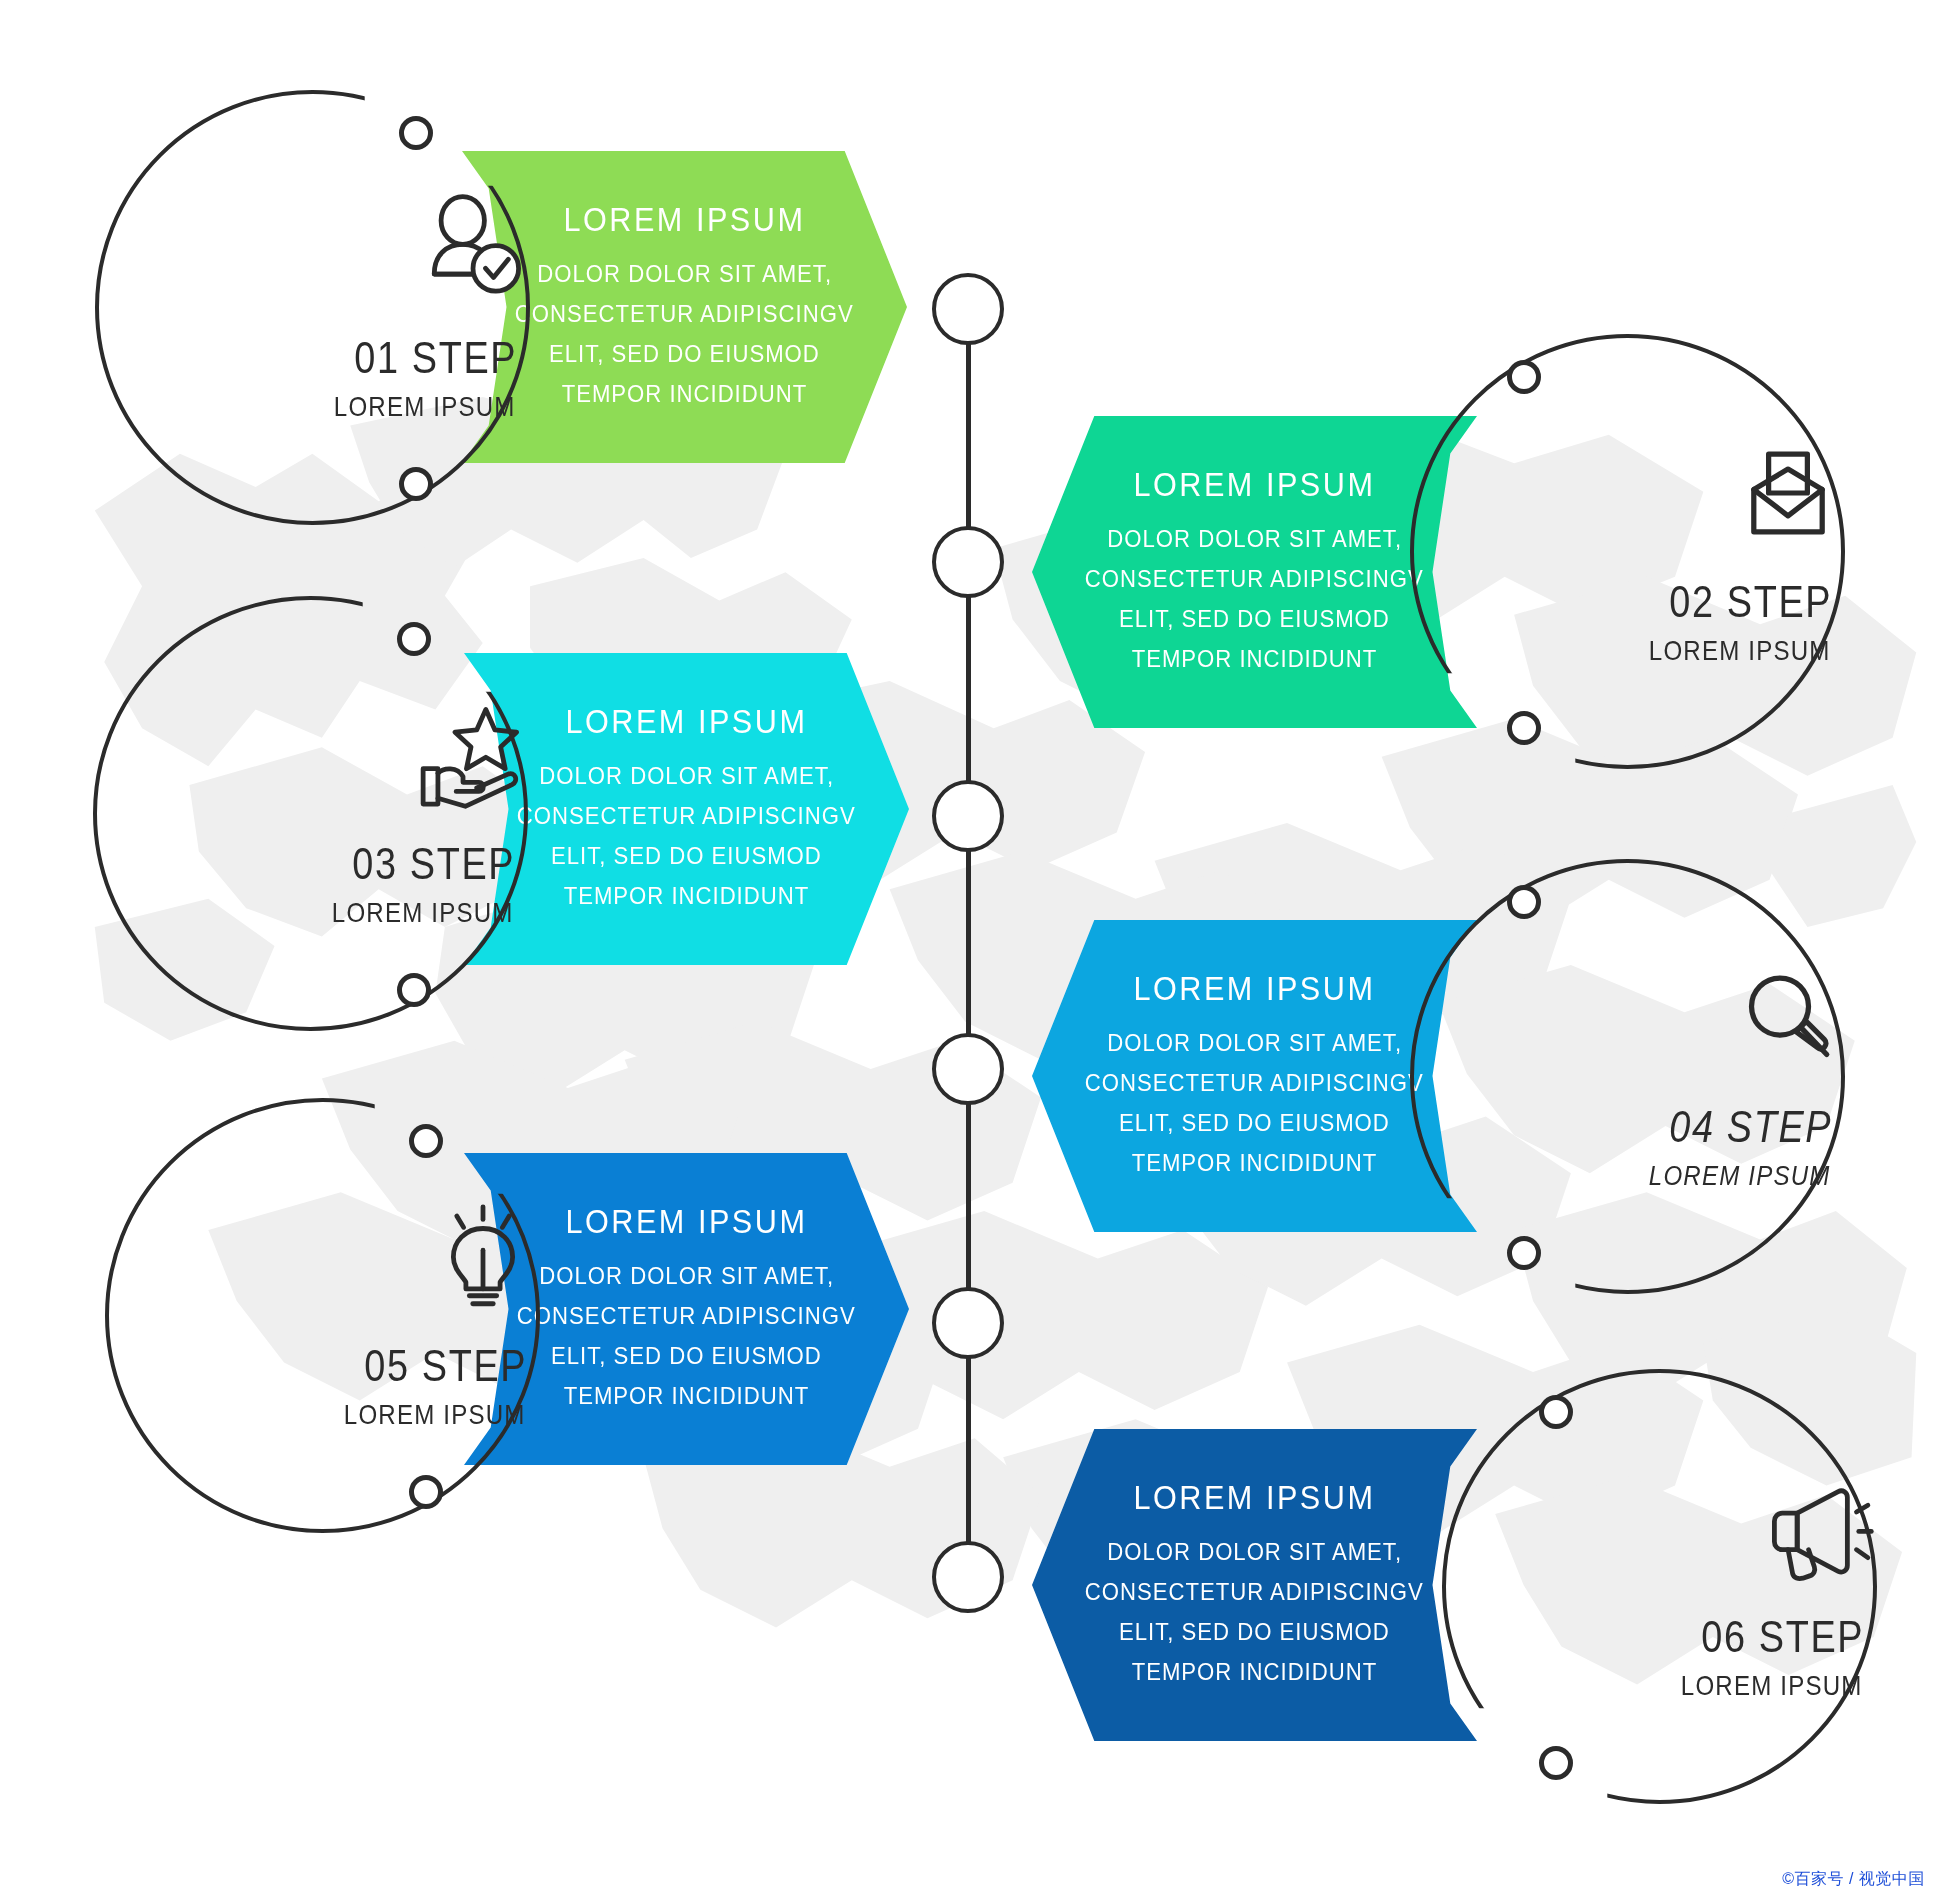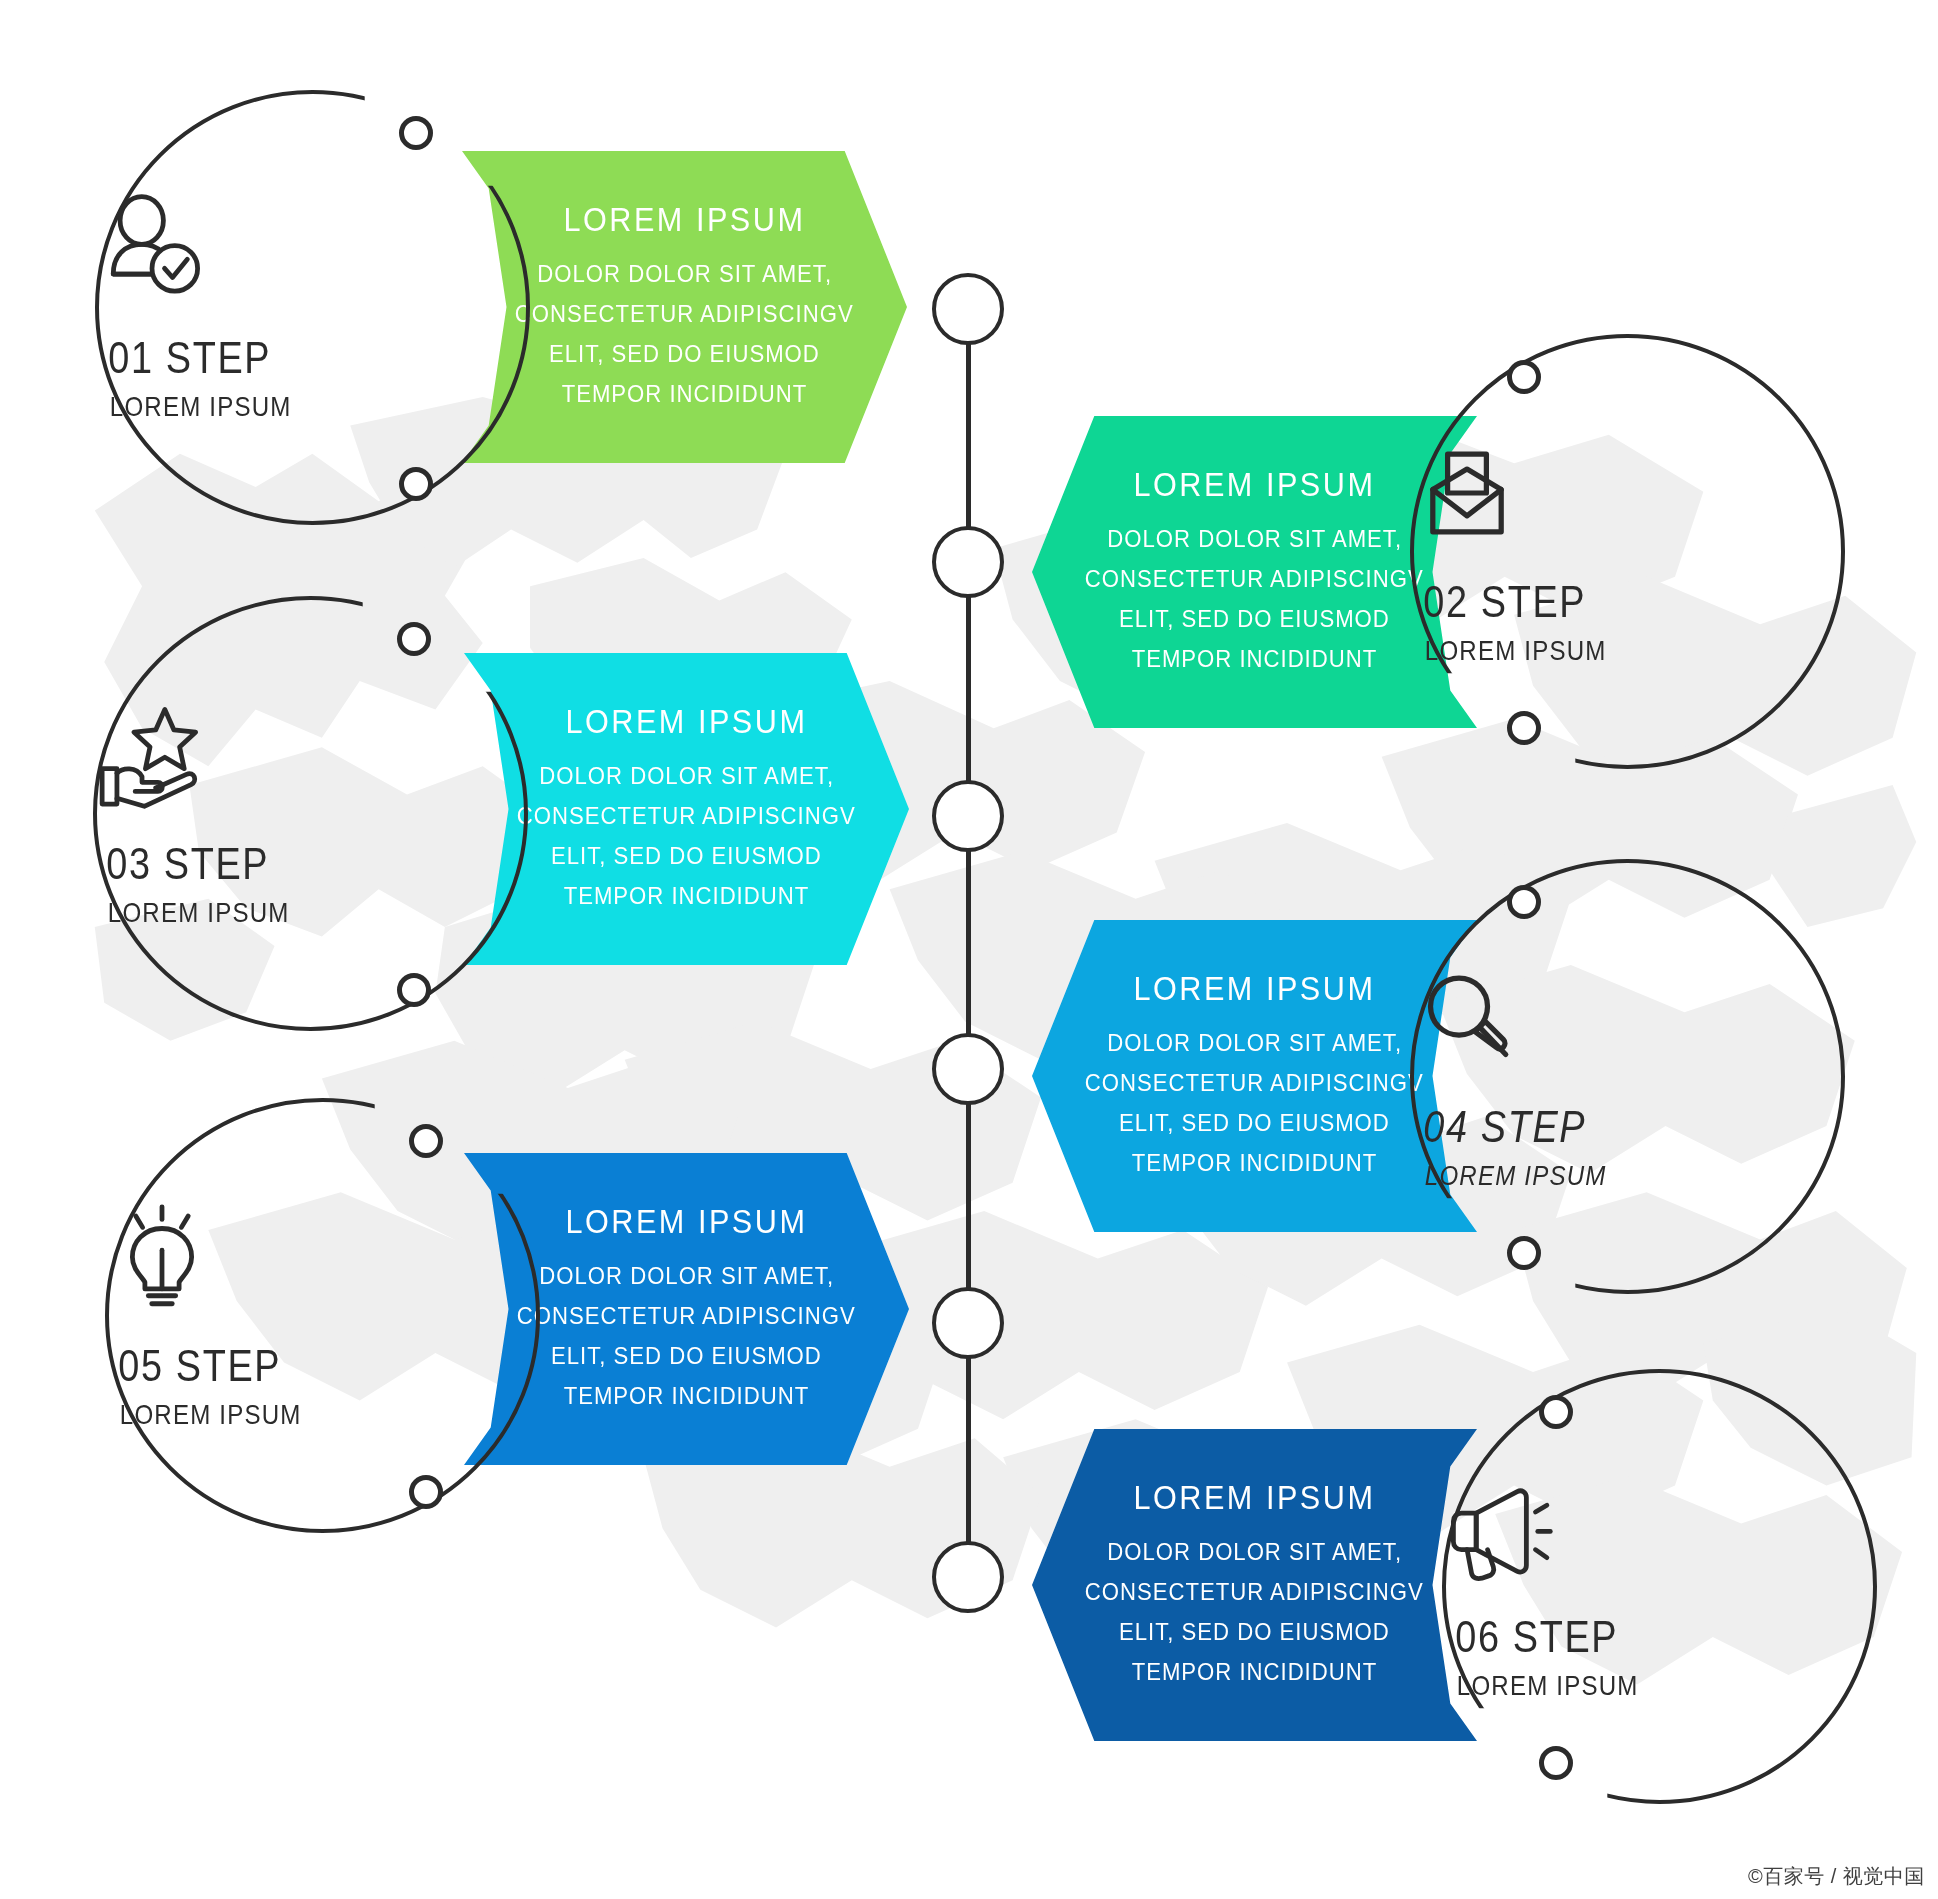--- a/index.html
+++ b/index.html
@@ -57,21 +57,21 @@
     width: 34px; height: 34px;
     border: 5.7px solid #2b2b2b;
     border-radius: 50%;
     background: #ffffff;
   }
   .circle-inner {
     position: absolute;
     inset: 0;
     display: flex;
     flex-direction: column;
-    align-items: flex-start;
+    align-items: flex-end;
     justify-content: center;
     gap: 1.9px;
   }
   .step-icon { width: 114px; height: 114px; margin-bottom: 24.6px; }
   .step-num {
     font-size: 44px;
     letter-spacing: 1.9px;
     color: #2b2b2b;
     font-weight: 400;
     font-family: "Liberation Sans", sans-serif;
@@ -115,22 +115,22 @@
     font-size: 24.6px;
     letter-spacing: 1.1px;
     line-height: 1.62;
     transform: scaleX(0.9);
   }
   .banner-body { display: flex; flex-direction: column; align-items: center; }
   
   .credit {
     position: absolute;
     right: 13.2px; bottom: 9.5px;
-    font-size: 20px;
-    color: #404040;
+    font-size: 16px;
+    color: #1d4ed8;
     letter-spacing: 0.5px;
   }
 </style>
 </head>
 <body>
 
 <div id="stage">
 
   <svg id="worldmap" viewBox="0 0 1990 1480" preserveAspectRatio="none">
     <g fill="#efefef">

